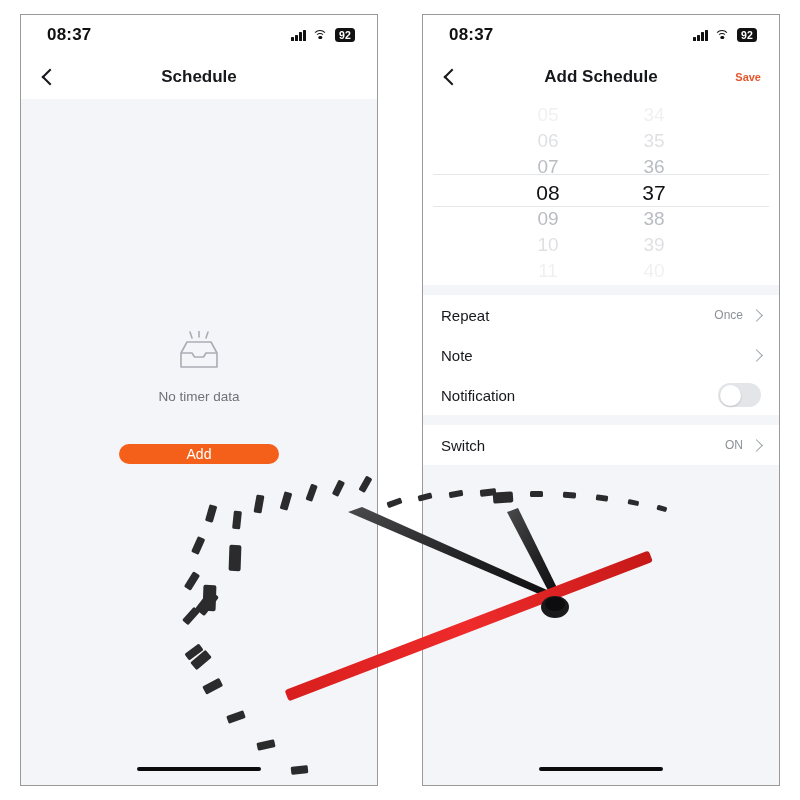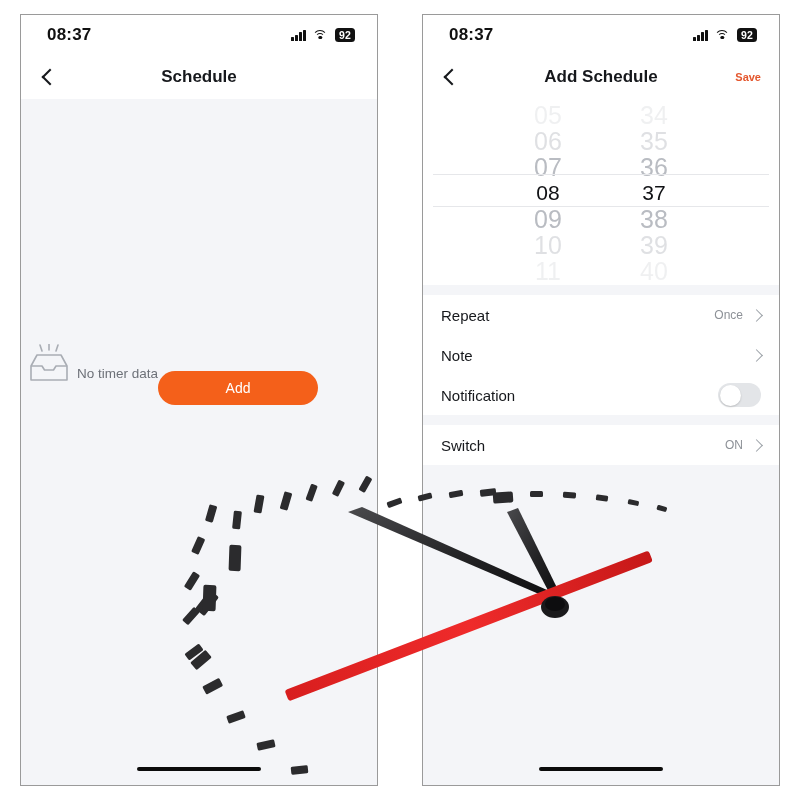--- a/index.html
+++ b/index.html
@@ -66,44 +66,44 @@
   .nav-action {
     position: absolute; right: 18px; top: 50%; transform: translateY(-50%);
     font-size: 11px; font-weight: 700; color: #e4572e;
   }
 
   
   .screen-body { position: relative; height: calc(100% - 84px); background: #f4f5f8; }
 
   .empty-wrap {
     position: absolute; left: 0; right: 0; top: 232px;
-    display: flex; flex-direction: row; align-items: center;
+    display: flex; flex-direction: column; align-items: center;
   }
   .empty-icon { width: 56px; height: 48px; }
   .empty-text { margin-top: 10px; font-size: 13.5px; color: #6d7178; }
   .add-btn {
-    margin-top: 40px; width: 160px; height: 34px; border-radius: 17px;
+    margin-top: 40px; width: 160px; height: 20px; border-radius: 17px;
     background: #f4601a; color: #fff; font-size: 14px;
     display: flex; align-items: center; justify-content: center;
     border: none; cursor: pointer; font-family: inherit;
   }
 
   
   .picker {
     position: relative; height: 186px; background: #ffffff; overflow: hidden;
   }
   .picker-cols {
     position: absolute; left: 0; right: 0; top: 0; bottom: 0;
     display: flex; justify-content: center; gap: 28px;
   }
   .picker-col { width: 78px; position: relative; }
   .picker-col ul { list-style: none; position: absolute; left: 0; right: 0; top: 3px; }
   .picker-col li {
     height: 26px; line-height: 26px; text-align: center;
-    font-size: 25px; color: #b9bcc2; font-weight: 400;
+    font-size: 19px; color: #b9bcc2; font-weight: 400;
   }
   .picker-col li.sel { font-size: 21px; color: #101114; font-weight: 400; }
   .picker-col li.f1 { opacity: .45; }
   .picker-col li.f2 { opacity: .22; }
   .picker-band {
     position: absolute; left: 10px; right: 10px; top: 75px; height: 33px;
     border-top: 1px solid #e6e7ea; border-bottom: 1px solid #e6e7ea;
     pointer-events: none;
   }
 

